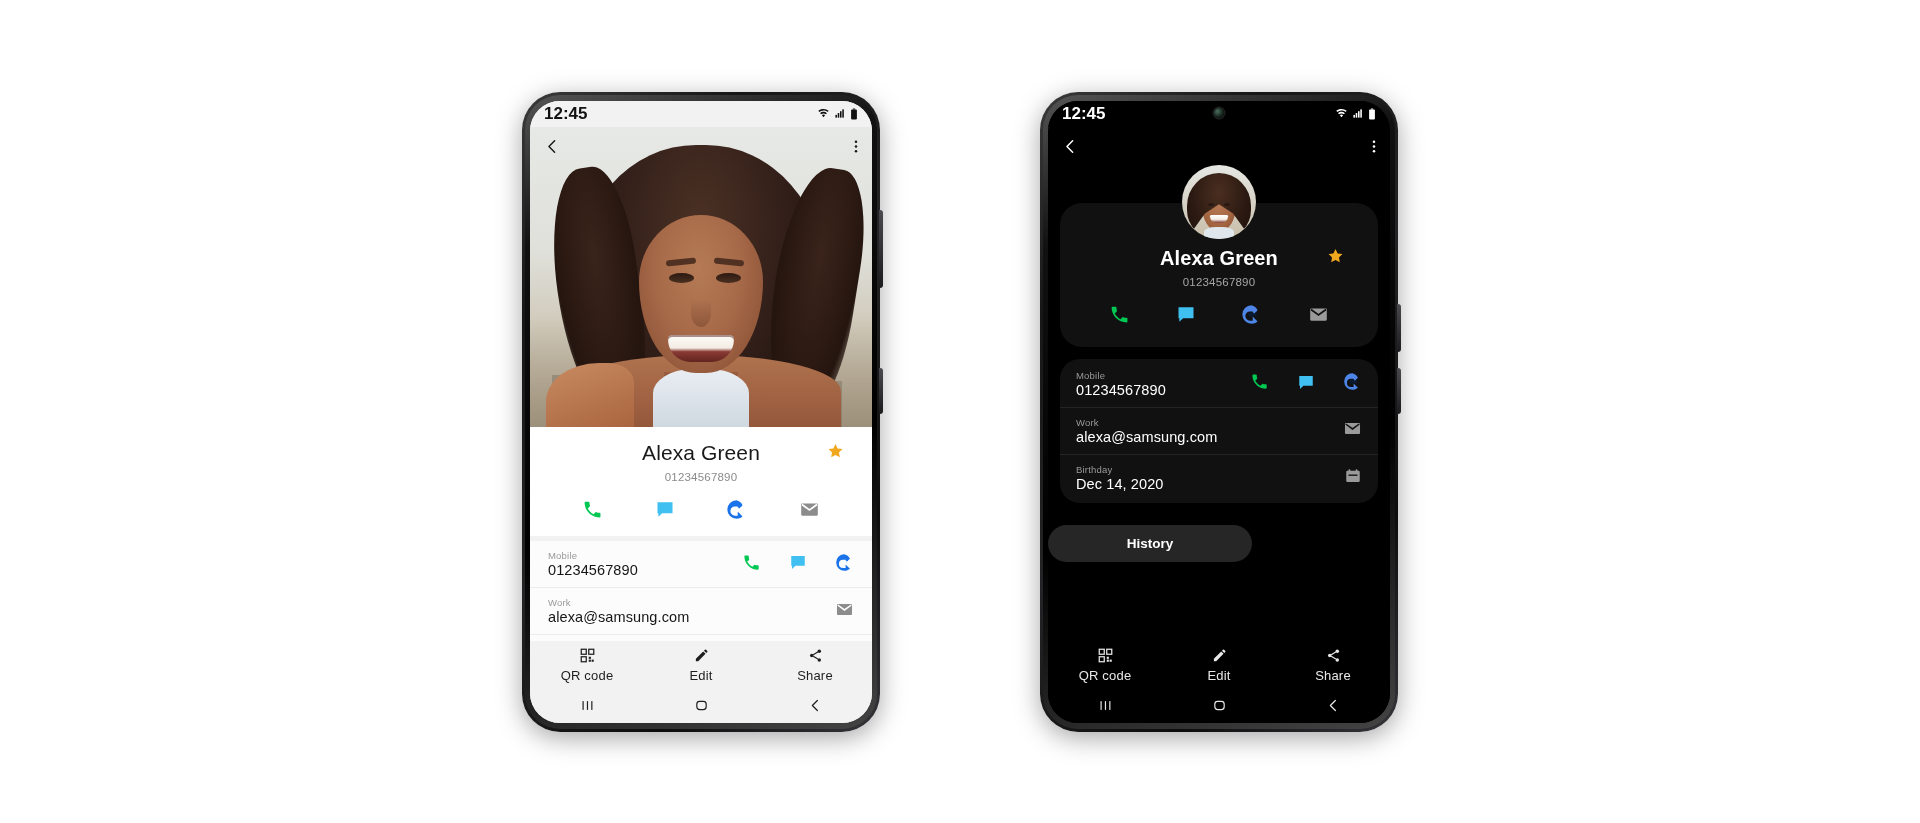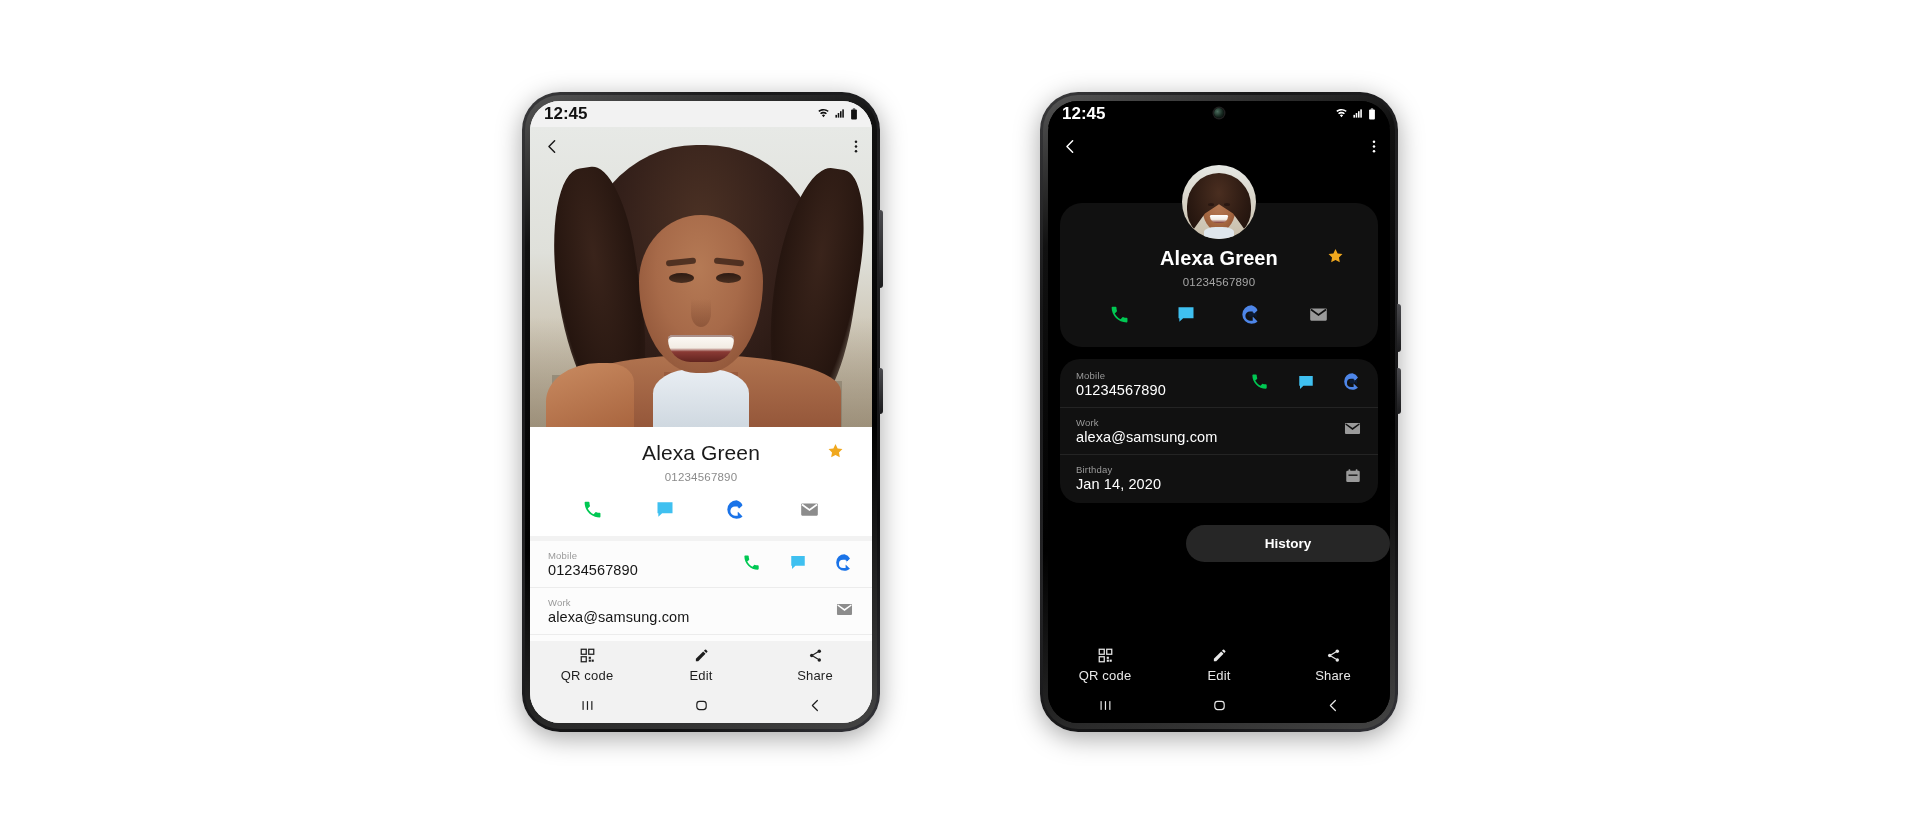--- a/index.html
+++ b/index.html
@@ -275,21 +275,21 @@
     border-radius: 20px;
     margin: 12px 12px 0;
     padding: 2px 0;
     flex: 0 0 auto;
   }
   .dark .dlabel { color:#9a9a9a; }
   .dark .dvalue { color:#ffffff; }
   .dark .drow + .drow { border-top: 1px solid #242424; }
   .dark .drow { padding: 9px 16px; }
 
-  .history-wrap { display:flex; justify-content:flex-end; margin-top: 22px; flex:0 0 auto; }
+  .history-wrap { display:flex; justify-content:flex-start; margin-top: 22px; flex:0 0 auto; }
   .history-btn {
     background:#262626; color:#ffffff;
     border:none; border-radius: 22px;
     padding: 11px 0; width: 204px;
     font-size: 13.5px; font-weight: 700;
     font-family: "Liberation Sans", sans-serif;
     cursor:pointer;
   }
   .spacer { flex: 1 1 auto; }
 </style>
@@ -637,21 +637,21 @@
                 <rect x="2.5" y="5" width="19" height="14" rx="1.2" fill="#9A9A9A"></rect>
                 <path d="M3.4 6.3L12 12.6l8.6-6.3" fill="none" stroke="#111111" stroke-width="1.9"></path>
               </svg>
             </span>
           </div>
         </div>
 
         <div class="drow">
           <div class="dleft">
             <div class="dlabel">Birthday</div>
-            <div class="dvalue">Jan 14, 2020</div>
+            <div class="dvalue">Dec 14, 2020</div>
           </div>
           <div class="dicons">
             <span>
               <svg width="18" height="18" viewBox="0 0 24 24">
                 <rect x="3" y="5" width="18" height="15" rx="1.6" fill="#9A9A9A"></rect>
                 <rect x="6" y="3" width="2.4" height="4" rx="1" fill="#9A9A9A"></rect>
                 <rect x="15.6" y="3" width="2.4" height="4" rx="1" fill="#9A9A9A"></rect>
                 <rect x="6" y="10" width="12" height="1.8" fill="#111111"></rect>
               </svg>
             </span>

